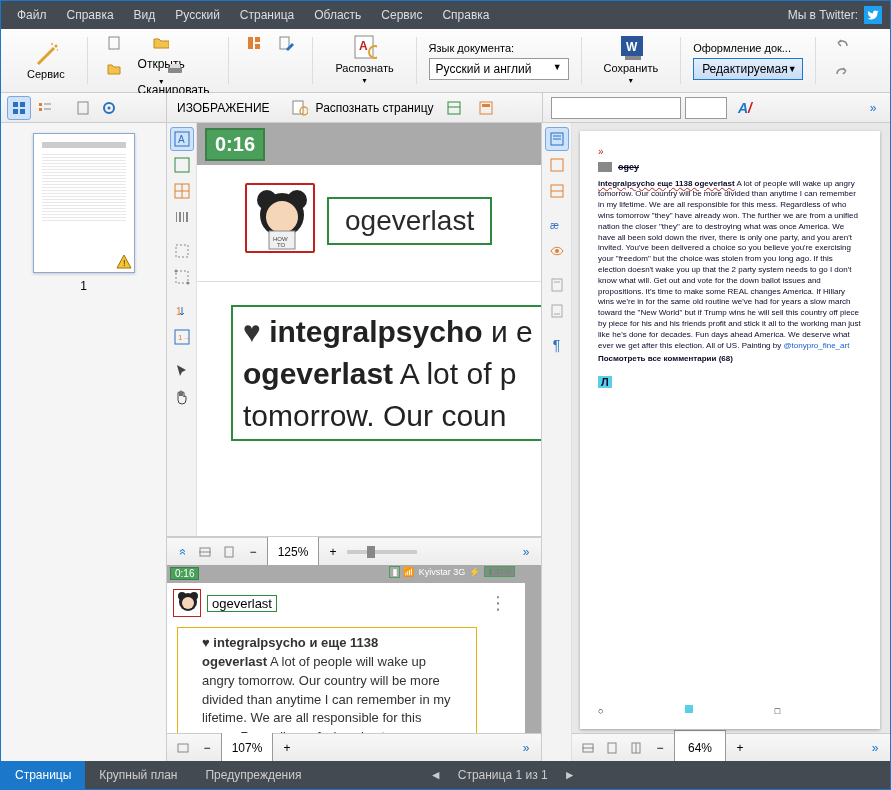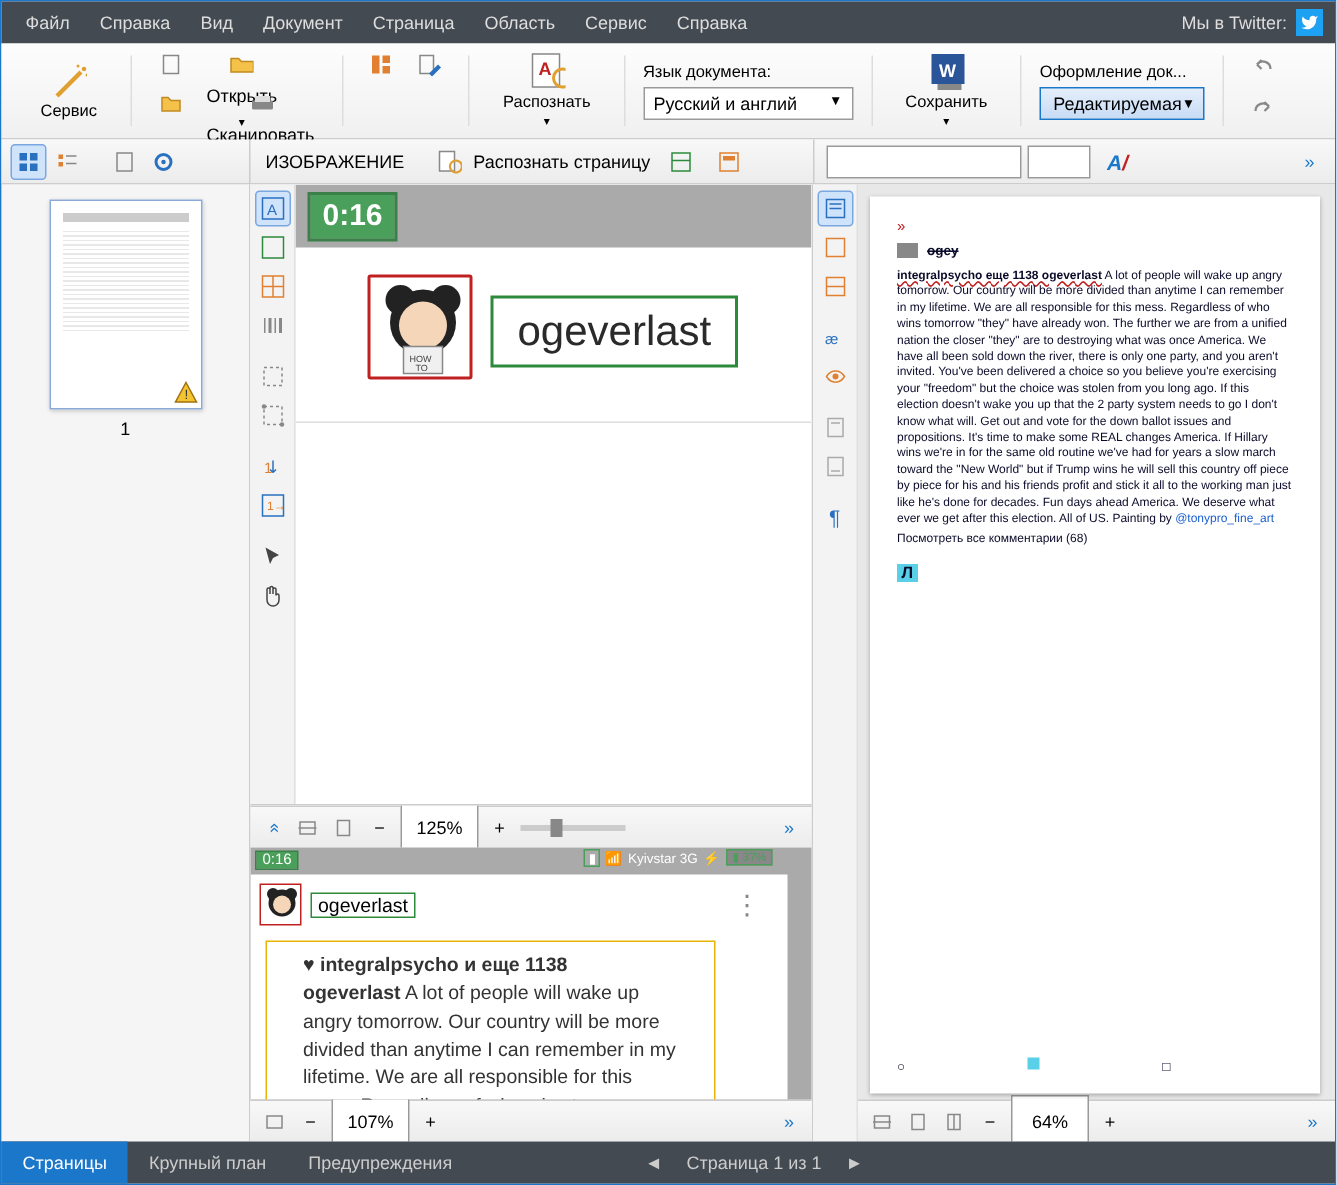--- a/index.html
+++ b/index.html
@@ -87,21 +87,21 @@
 </head>
 <body>
 
 <div class="window">
 
 
   <div class="menubar">
     <div class="menu-item">Файл</div>
     <div class="menu-item">Справка</div>
     <div class="menu-item">Вид</div>
-    <div class="menu-item">Документ</div>
+    <div class="menu-item">Русский</div>
     <div class="menu-item">Страница</div>
     <div class="menu-item">Область</div>
     <div class="menu-item">Сервис</div>
     <div class="menu-item">Справка</div>
     <div class="twitter-link">
       <span>Мы в Twitter:</span>
       <span class="twitter-icon">
         <svg width="12" height="12" viewBox="0 0 24 24" fill="#fff">
             <path d="M23 3a10.9 10.9 0 01-3.14 1.53A4.48 4.48 0 0012 8v1A10.66 10.66 0 013 4s-4 9 5 13a11 11 0 01-7 2c9 5 20 0 20-11.5a4.5 4.5 0 000-.5A7.72 7.72 0 0023 3z"></path>
           </svg>
@@ -417,20 +417,25 @@
                 <circle cx="20" cy="15" r="10" fill="#222"></circle>
                 <circle cx="50" cy="15" r="10" fill="#222"></circle>
                 <circle cx="35" cy="32" r="16" fill="#f5d6b8"></circle>
                 <rect x="22" y="46" width="26" height="18" fill="#f0f0f0" stroke="#888"></rect>
                 <text x="26" y="56" font-size="6" fill="#444">HOW</text>
                 <text x="30" y="62" font-size="6" fill="#444">TO</text>
               </svg>
           </div>
           <div class="username-box">ogeverlast</div>
           <div class="hr-line"></div>
+          <div class="big-text-box">
+            <span class="heart">♥</span> <span class="bold">integralpsycho</span><span> и е</span><br>
+            <span class="bold">ogeverlast</span><span> A lot of p</span><br>
+            <span>tomorrow. Our coun</span>
+          </div>
         </div>
       </div>
 
       <div class="zoom-bar">
         <div class="chevron-btn" style="transform:rotate(-90deg);">»</div>
         <div class="zoom-btn">
             <svg width="14" height="14">
               <rect x="2" y="3" width="10" height="8" fill="none" stroke="#888"></rect>
               <path d="M1 7h12" stroke="#888"></path>
             </svg>
@@ -547,21 +552,21 @@
       <div class="doc-preview">
         <div class="doc-page">
           <div style="color:#c02020; font-size:10px; margin-bottom:2px;">»</div>
           <div class="title-line">
               <svg width="14" height="10">
                 <rect width="14" height="10" fill="#888"></rect>
               </svg>
               <span class="ogey" style="text-decoration:line-through;">ogey</span>
             </div>
           <div><b style="text-decoration:underline wavy #c02020;">integralpsycho еще 1138 ogeverlast</b><span> A lot of people will wake up angry tomorrow. Our country will be more divided than anytime I can remember in my lifetime. We are all responsible for this mess. Regardless of who wins tomorrow "they" have already won. The further we are from a unified nation the closer "they" are to destroying what was once America. We have all been sold down the river, there is only one party, and you aren't invited. You've been delivered a choice so you believe you're exercising your "freedom" but the choice was stolen from you long ago. If this election doesn't wake you up that the 2 party system needs to go I don't know what will. Get out and vote for the down ballot issues and propositions. It's time to make some REAL changes America. If Hillary wins we're in for the same old routine we've had for years a slow march toward the "New World" but if Trump wins he will sell this country off piece by piece for his and his friends profit and stick it all to the working man just like he's done for decades. Fun days ahead America. We deserve what ever we get after this election. All of US. Painting by </span><span class="link">@tonypro_fine_art</span></div>
-          <div style="margin-top:3px;">Посмотреть все комментарии (68)</div>
+          <div style="margin-top:3px;font-weight:bold;">Посмотреть все комментарии (68)</div>
           <div style="margin-top:10px;"><span class="hl" style="font-weight:bold; padding:0 3px; font-size:11px;">Л</span></div>
           <div style="position:absolute; bottom:12px; left:18px; right:18px; display:flex; justify-content:space-between; font-size:9px;">
             <span>○</span>
               <span class="hl" style="width:8px; height:8px; display:inline-block;"></span>
               <span>□</span>
               <span></span>
           </div>
         </div>
         <div class="zoom-bar" style="border-top:1px solid #ccc;">
           <div class="zoom-btn">

